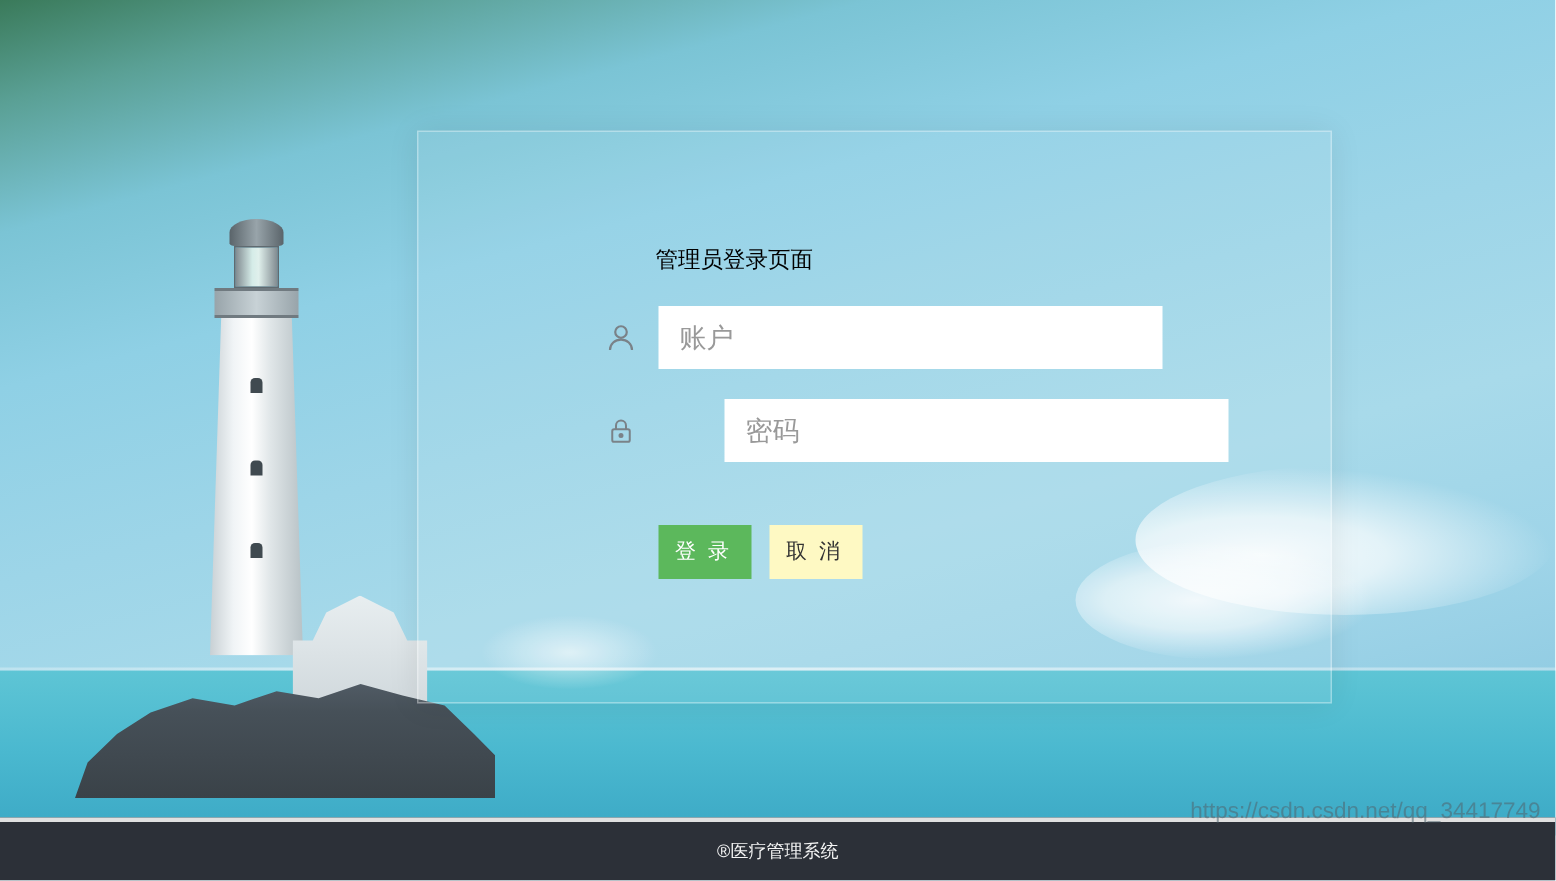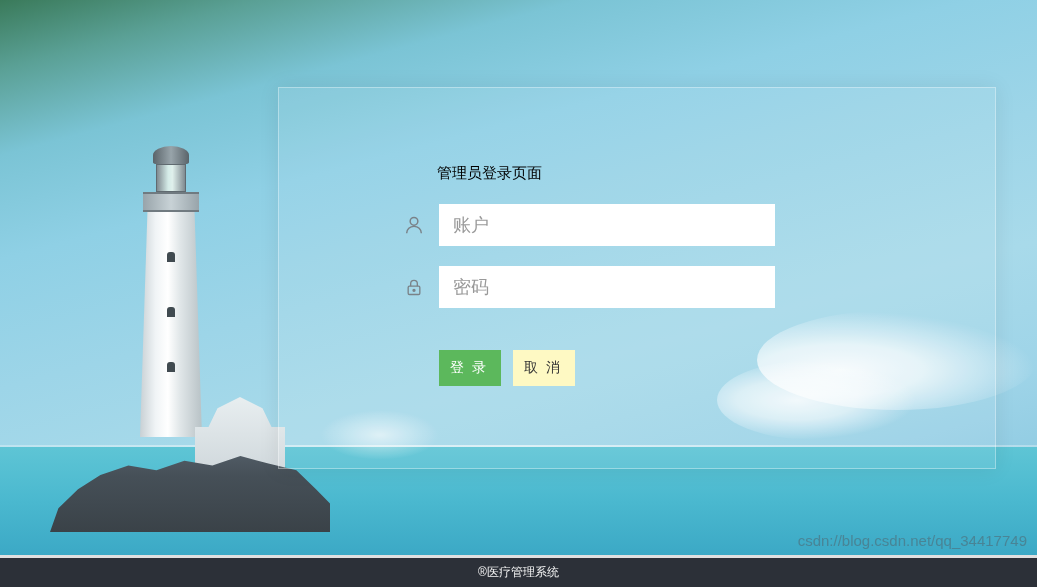--- a/index.html
+++ b/index.html
@@ -154,42 +154,42 @@
       transform: translateX(-50%);
       width: 36px;
       height: 18px;
       background: linear-gradient(90deg, #5a646a 0%, #98a4aa 50%, #5a646a 100%);
       border-radius: 50% 50% 10% 10%;
     }
     .login-panel {
       position: absolute;
       left: 278px;
       top: 87px;
-      width: 718px;
+      width: 610px;
       height: 382px;
       background: rgba(255,255,255,0.08);
       border: 1px solid rgba(255,255,255,0.35);
       box-shadow: 0 0 20px rgba(0,0,0,0.08);
     }
     .login-title {
       position: absolute;
       left: 158px;
       top: 76px;
       font-size: 15px;
       color: #000;
       font-weight: normal;
     }
     .input-row {
       position: absolute;
       left: 122px;
       display: flex;
       align-items: center;
     }
     .input-row.account { top: 116px; }
-    .input-row.password { top: 178px; }
+    .input-row.password { top: 178px; gap: 44px; }
     .input-icon {
       width: 26px;
       height: 26px;
       margin-right: 12px;
       display: flex;
       align-items: center;
       justify-content: center;
     }
     .input-field {
       width: 336px;
@@ -228,21 +228,21 @@
     }
     .btn-cancel {
       background: #fef9c3;
       color: #333;
     }
     .footer {
       position: absolute;
       bottom: 0;
       left: 0;
       width: 100%;
-      height: 32px;
+      height: 42px;
       background: #2c3038;
       border-top: 3px solid #e0e0e0;
       display: flex;
       align-items: center;
       justify-content: center;
       color: #f5f5f5;
       font-size: 12px;
     }
     .watermark {
       position: absolute;
@@ -306,13 +306,13 @@
   <div class="button-row">
     <button class="btn btn-login">登录</button>
     <button class="btn btn-cancel">取消</button>
   </div>
 </div>
 
 <div class="footer">
   <span>®医疗管理系统</span>
 </div>
 
-<div class="watermark">csdn://blog.csdn.net/qq_34417749</div>
+<div class="watermark">https://csdn.csdn.net/qq_34417749</div>
 
 </body></html>

